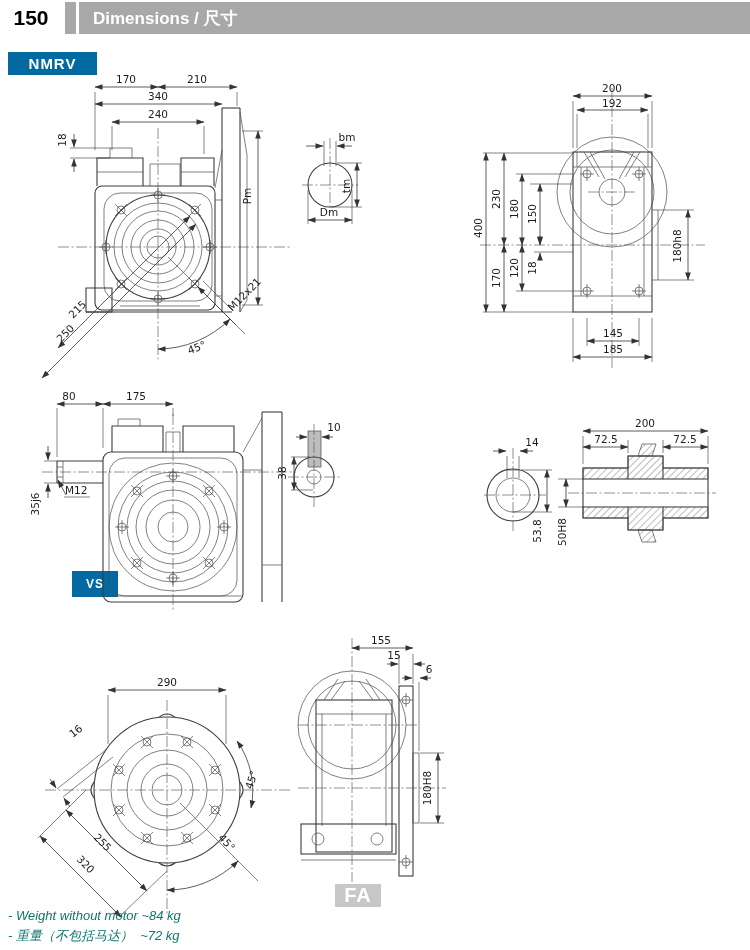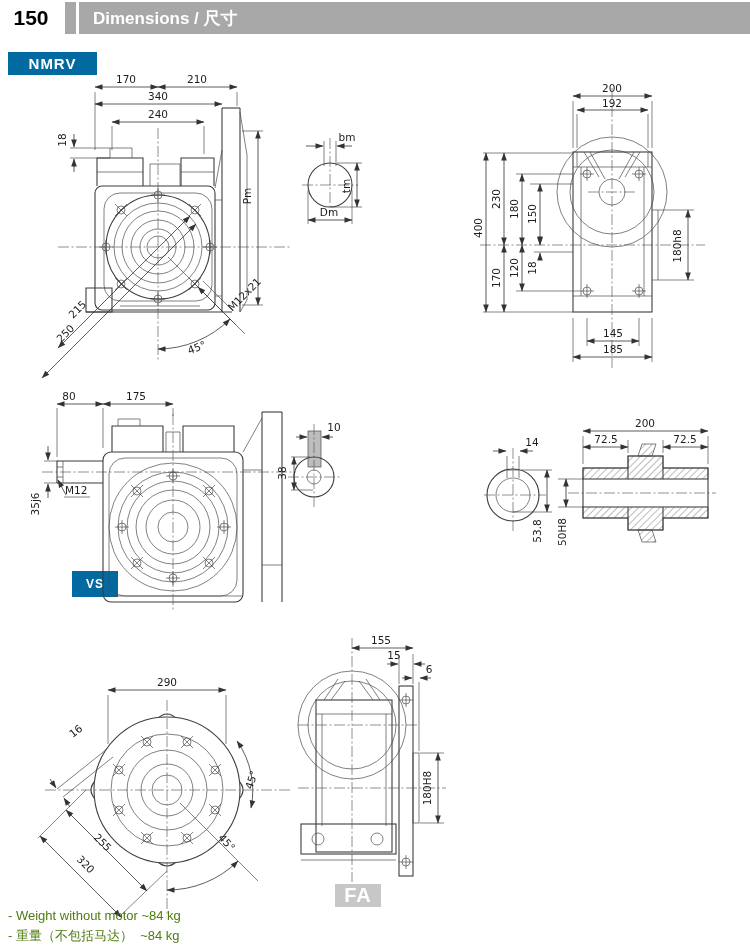--- a/index.html
+++ b/index.html
@@ -9,21 +9,21 @@
   #page-num{left:0;top:2px;width:62px;height:32px;background:#fff;color:#000;
     font-size:21px;font-weight:bold;display:flex;align-items:center;justify-content:center;}
   #hdr-divider{left:65px;top:2px;width:11px;height:32px;background:#a8a8a8;}
   #title-bar{left:79px;top:2px;width:659px;height:32px;background:#a8a8a8;color:#fff;
     font-size:17px;font-weight:bold;display:flex;align-items:center;padding-left:14px;}
   .badge{position:absolute;background:#0369a1;color:#fff;font-weight:bold;
     display:flex;align-items:center;justify-content:center;letter-spacing:1px;}
   #badge-nmrv{left:8px;top:52px;width:89px;height:23px;font-size:15px;}
   #badge-vs{left:40px;top:571px;width:46px;height:26px;font-size:12px;margin-left:32px;}
   #badge-fa{left:335px;top:884px;width:46px;height:23px;font-size:20px;background:#c7c7c7;}
-  .note{position:absolute;left:8px;font-size:13px;color:#4d7c0f;white-space:pre;}
+  .note{position:absolute;left:8px;font-size:13px;color:#0f766e;white-space:pre;font-style:italic;}
   #note1{top:908px;} #note2{top:927px;}
   svg{position:absolute;left:0;top:0;}
   .ol{stroke:#3d3d3d;stroke-width:1.1;fill:none;}
   .tl{stroke:#4a4a4a;stroke-width:.7;fill:none;}
   .cl{stroke:#555;stroke-width:.65;fill:none;stroke-dasharray:11 2.5 2 2.5;}
   .dl{stroke:#333;stroke-width:.8;fill:none;marker-start:url(#arr);marker-end:url(#arr);}
   .de{stroke:#333;stroke-width:.8;fill:none;marker-end:url(#arr);}
   .xl{stroke:#333;stroke-width:.6;fill:none;}
   .dt{font-size:10.5px;font-family:"DejaVu Sans",sans-serif;fill:#1c1c1c;text-anchor:middle;}
   .dts{text-anchor:start;}
@@ -413,13 +413,13 @@
   <line class="xl" x1="419" y1="682" x2="419" y2="751"></line>
   <text class="dt" x="429" y="673">6</text>
   <line class="xl" x1="420" y1="753" x2="444" y2="753"></line>
   <line class="xl" x1="420" y1="823" x2="444" y2="823"></line>
   <line class="dl" x1="438" y1="753" x2="438" y2="823"></line>
   <text class="dt" x="431" y="788" transform="rotate(-90 431 788)">180H8</text>
 </g>
 </svg>
 
 <div class="note" id="note1">- Weight without motor ~84 kg</div>
-<div class="note" id="note2">- 重量（不包括马达）  ~84 kg</div>
+<div class="note" id="note2">- 重量（不包括马达）  ~72 kg</div>
 
 </body></html>

